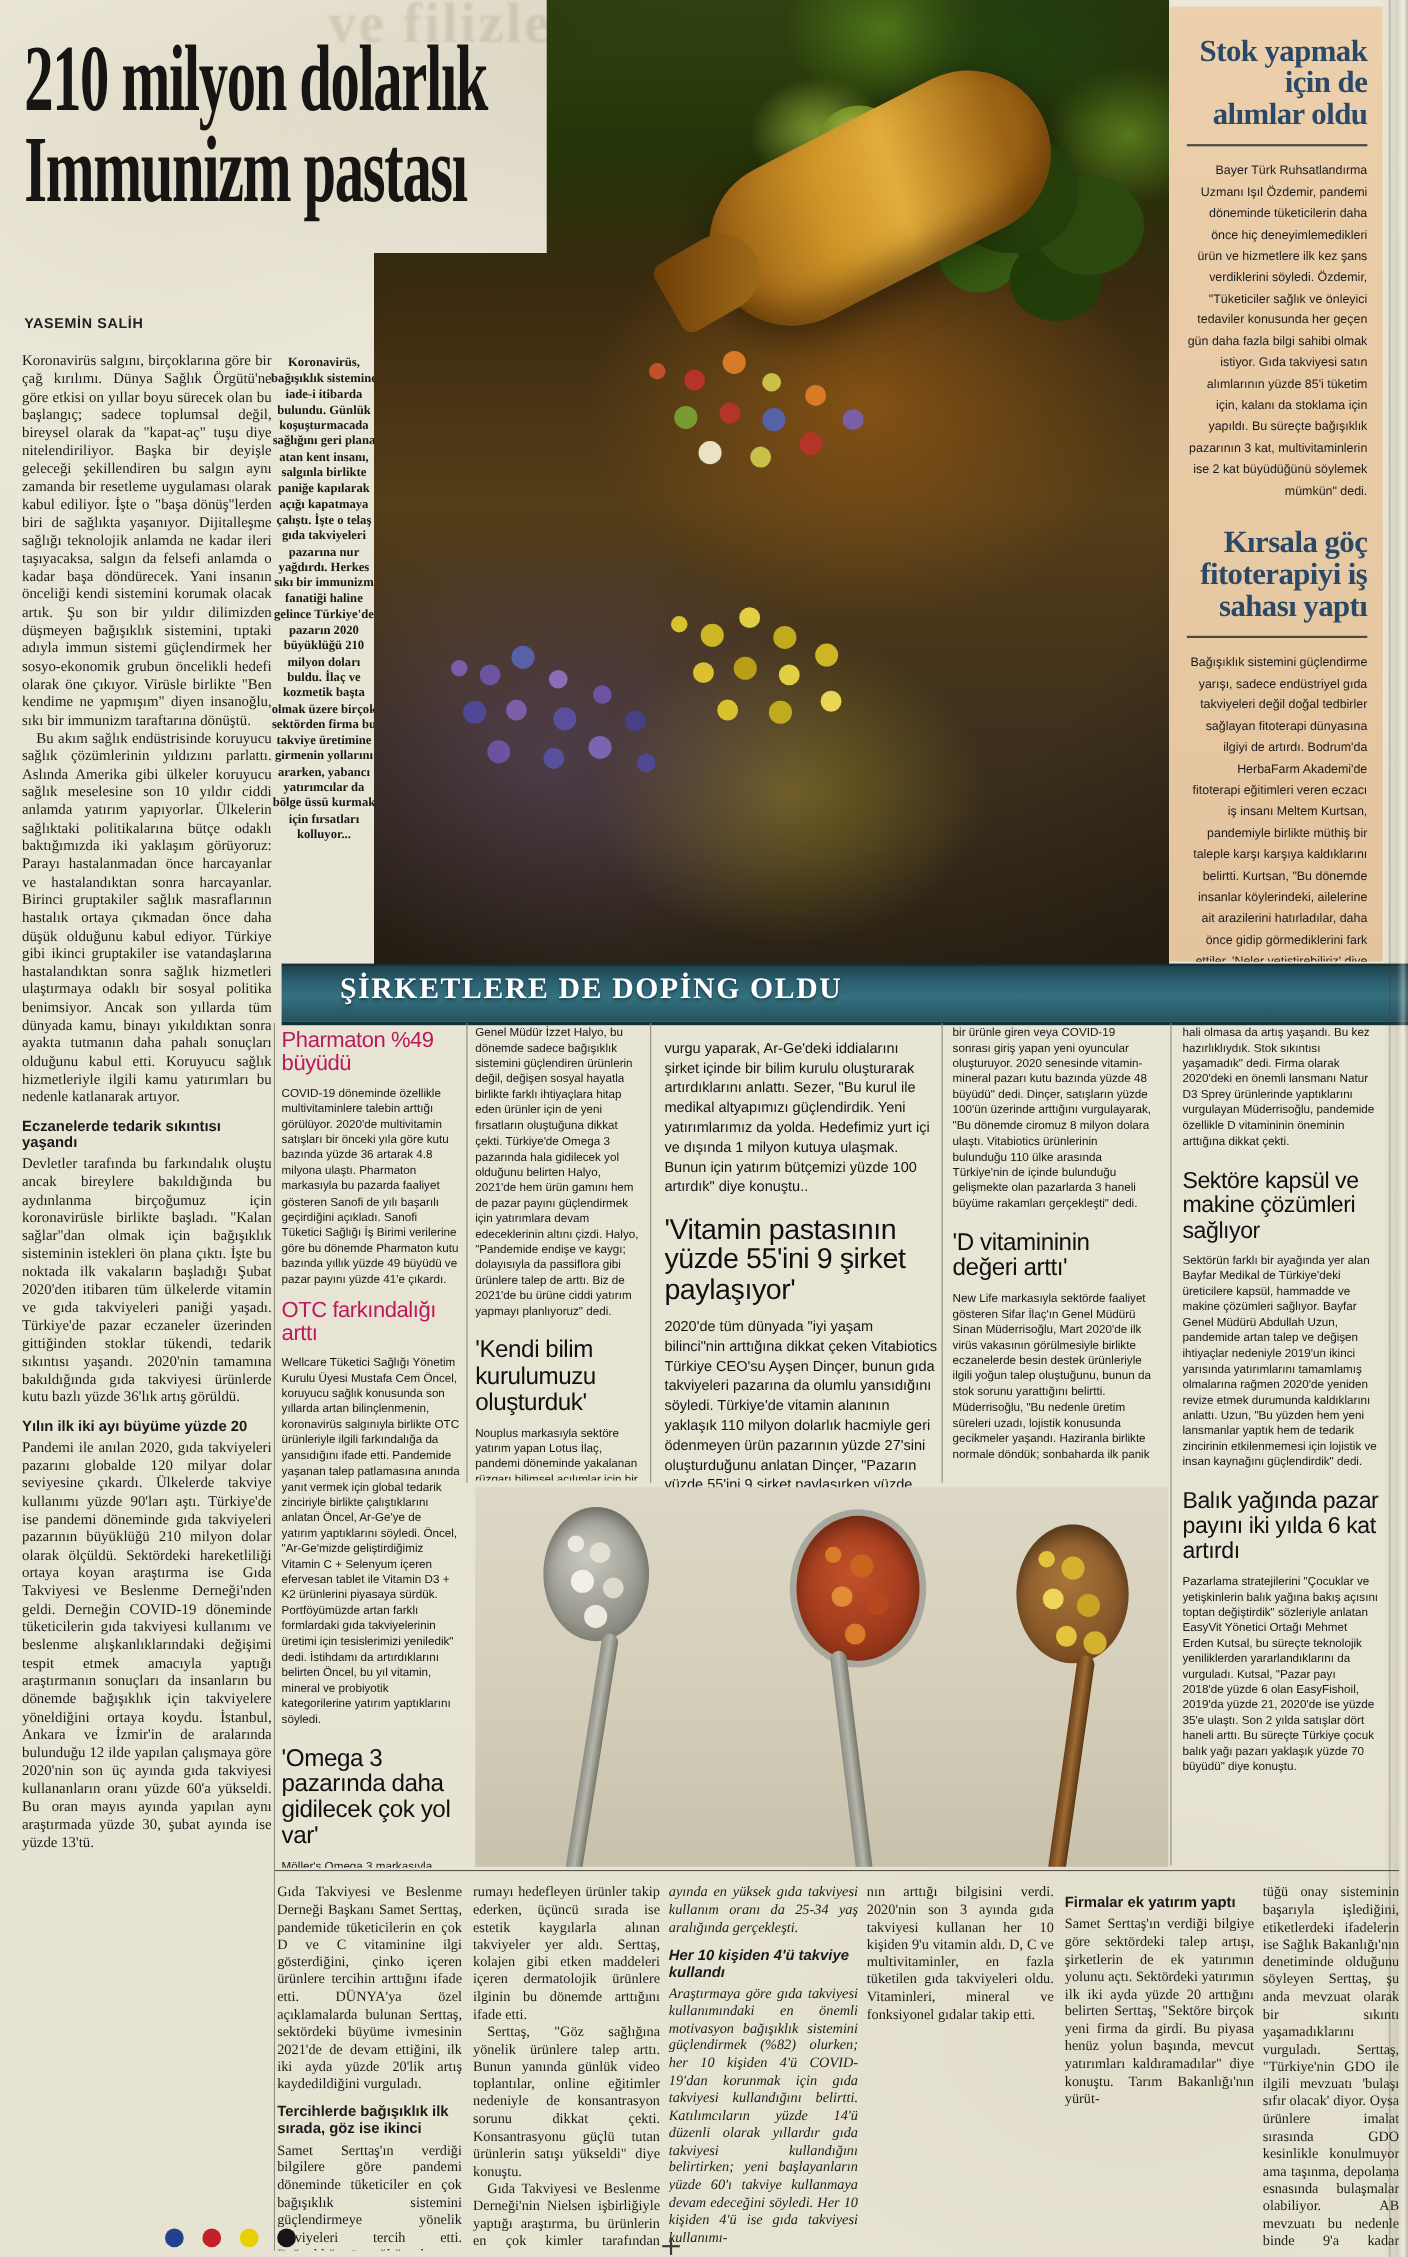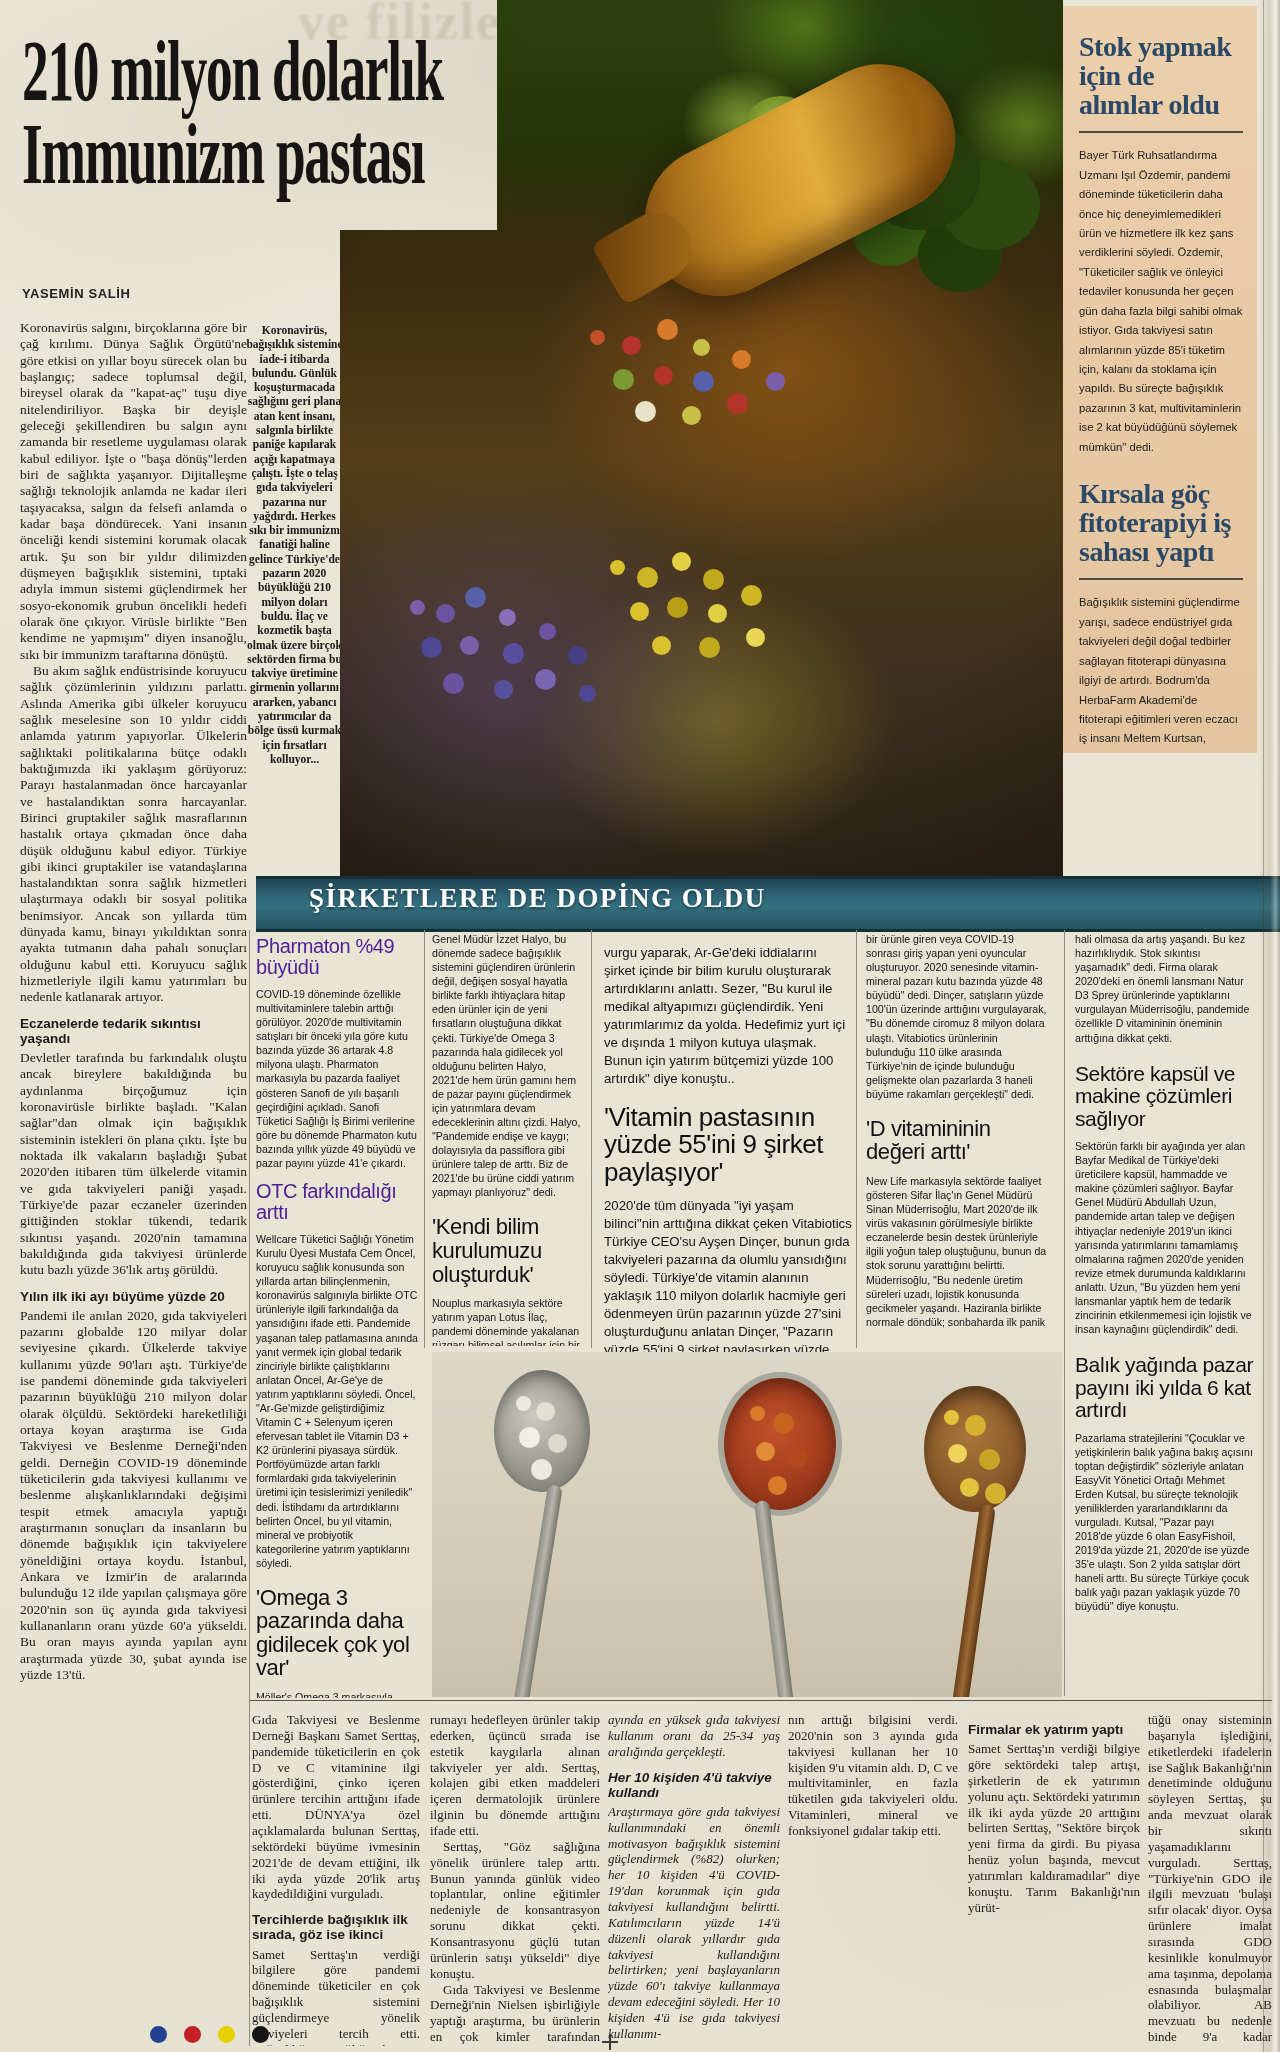--- a/index.html
+++ b/index.html
@@ -92,33 +92,33 @@
   
   .banner{left:256px;top:876px;width:1030px;height:56px;
     background:linear-gradient(180deg,#1d4551 0%,#2e6274 30%,#34707f 55%,#24525f 100%);
     border-top:3px solid #143039;border-bottom:3px solid #143039;box-sizing:border-box;padding-left:39px;}
   .banner span{display:block;padding:4px 0 0 14px;font-family:"Liberation Serif",serif;font-weight:700;
     font-size:27px;color:#fff;letter-spacing:1.5px;text-shadow:0 2px 3px rgba(0,0,0,.45);}
 
   
   .sanscol{font-size:10.6px;line-height:1.33;color:#141414;}
   .sanscol .blk.p{margin:0 0 11px;}
-  .sanscol .blk.hl{font-size:20px;line-height:1.05;letter-spacing:-.4px;font-weight:400;margin:4px 0 9px;color:#4c1d95;}
+  .sanscol .blk.hl{font-size:20px;line-height:1.05;letter-spacing:-.4px;font-weight:400;margin:4px 0 9px;color:#be185d;}
   .sanscol .blk.q{font-size:22px;line-height:1.07;letter-spacing:-.4px;font-weight:400;margin:16px 0 10px;color:#101010;}
   .colA{left:256px;top:932px;width:162px;height:766px;}
   .colB{left:432px;top:932px;width:151px;height:414px;}
   .colC{left:604px;top:932px;width:248px;height:414px;font-size:13.2px;line-height:1.36;margin-top:12px;}
   .colC .blk.q{font-size:26px;}
   .colD{left:866px;top:932px;width:181px;height:414px;}
   .colE{left:1075px;top:932px;width:179px;height:736px;}
   .colE .blk.q{font-size:21px;margin:18px 0 9px;}
 
   
-  .sidebar{left:1063px;top:6px;width:194px;height:747px;box-sizing:border-box;padding:26px 14px 0 16px;
-    background:linear-gradient(180deg,#ecd0ab 0%,#e7c9a4 55%,#e3c49e 100%);}
+  .sidebar{left:1063px;top:6px;width:194px;height:868px;box-sizing:border-box;padding:26px 14px 0 16px;
+    background:linear-gradient(180deg,#ecd0ab 0%,#e7c9a4 55%,#e3c49e 100%);text-align:right;}
   .sb-h{font-family:"Liberation Serif",serif;font-weight:700;font-size:28px;line-height:1.04;
     letter-spacing:-.5px;color:#2b4866;padding-bottom:12px;margin-bottom:13px;border-bottom:2px solid #4a4a45;}
   .sb-p{font-size:11.3px;line-height:1.72;color:#1a1a1a;margin-bottom:22px;}
   .sb-h2{margin-top:6px;}
 
   
   .botcol{top:1712px;height:334px;font-size:13px;line-height:1.22;}
   .bc1{left:252px;width:168px;}
   .bc2{left:430px;width:170px;}
   .bc3{left:608px;width:172px;font-style:italic;}

